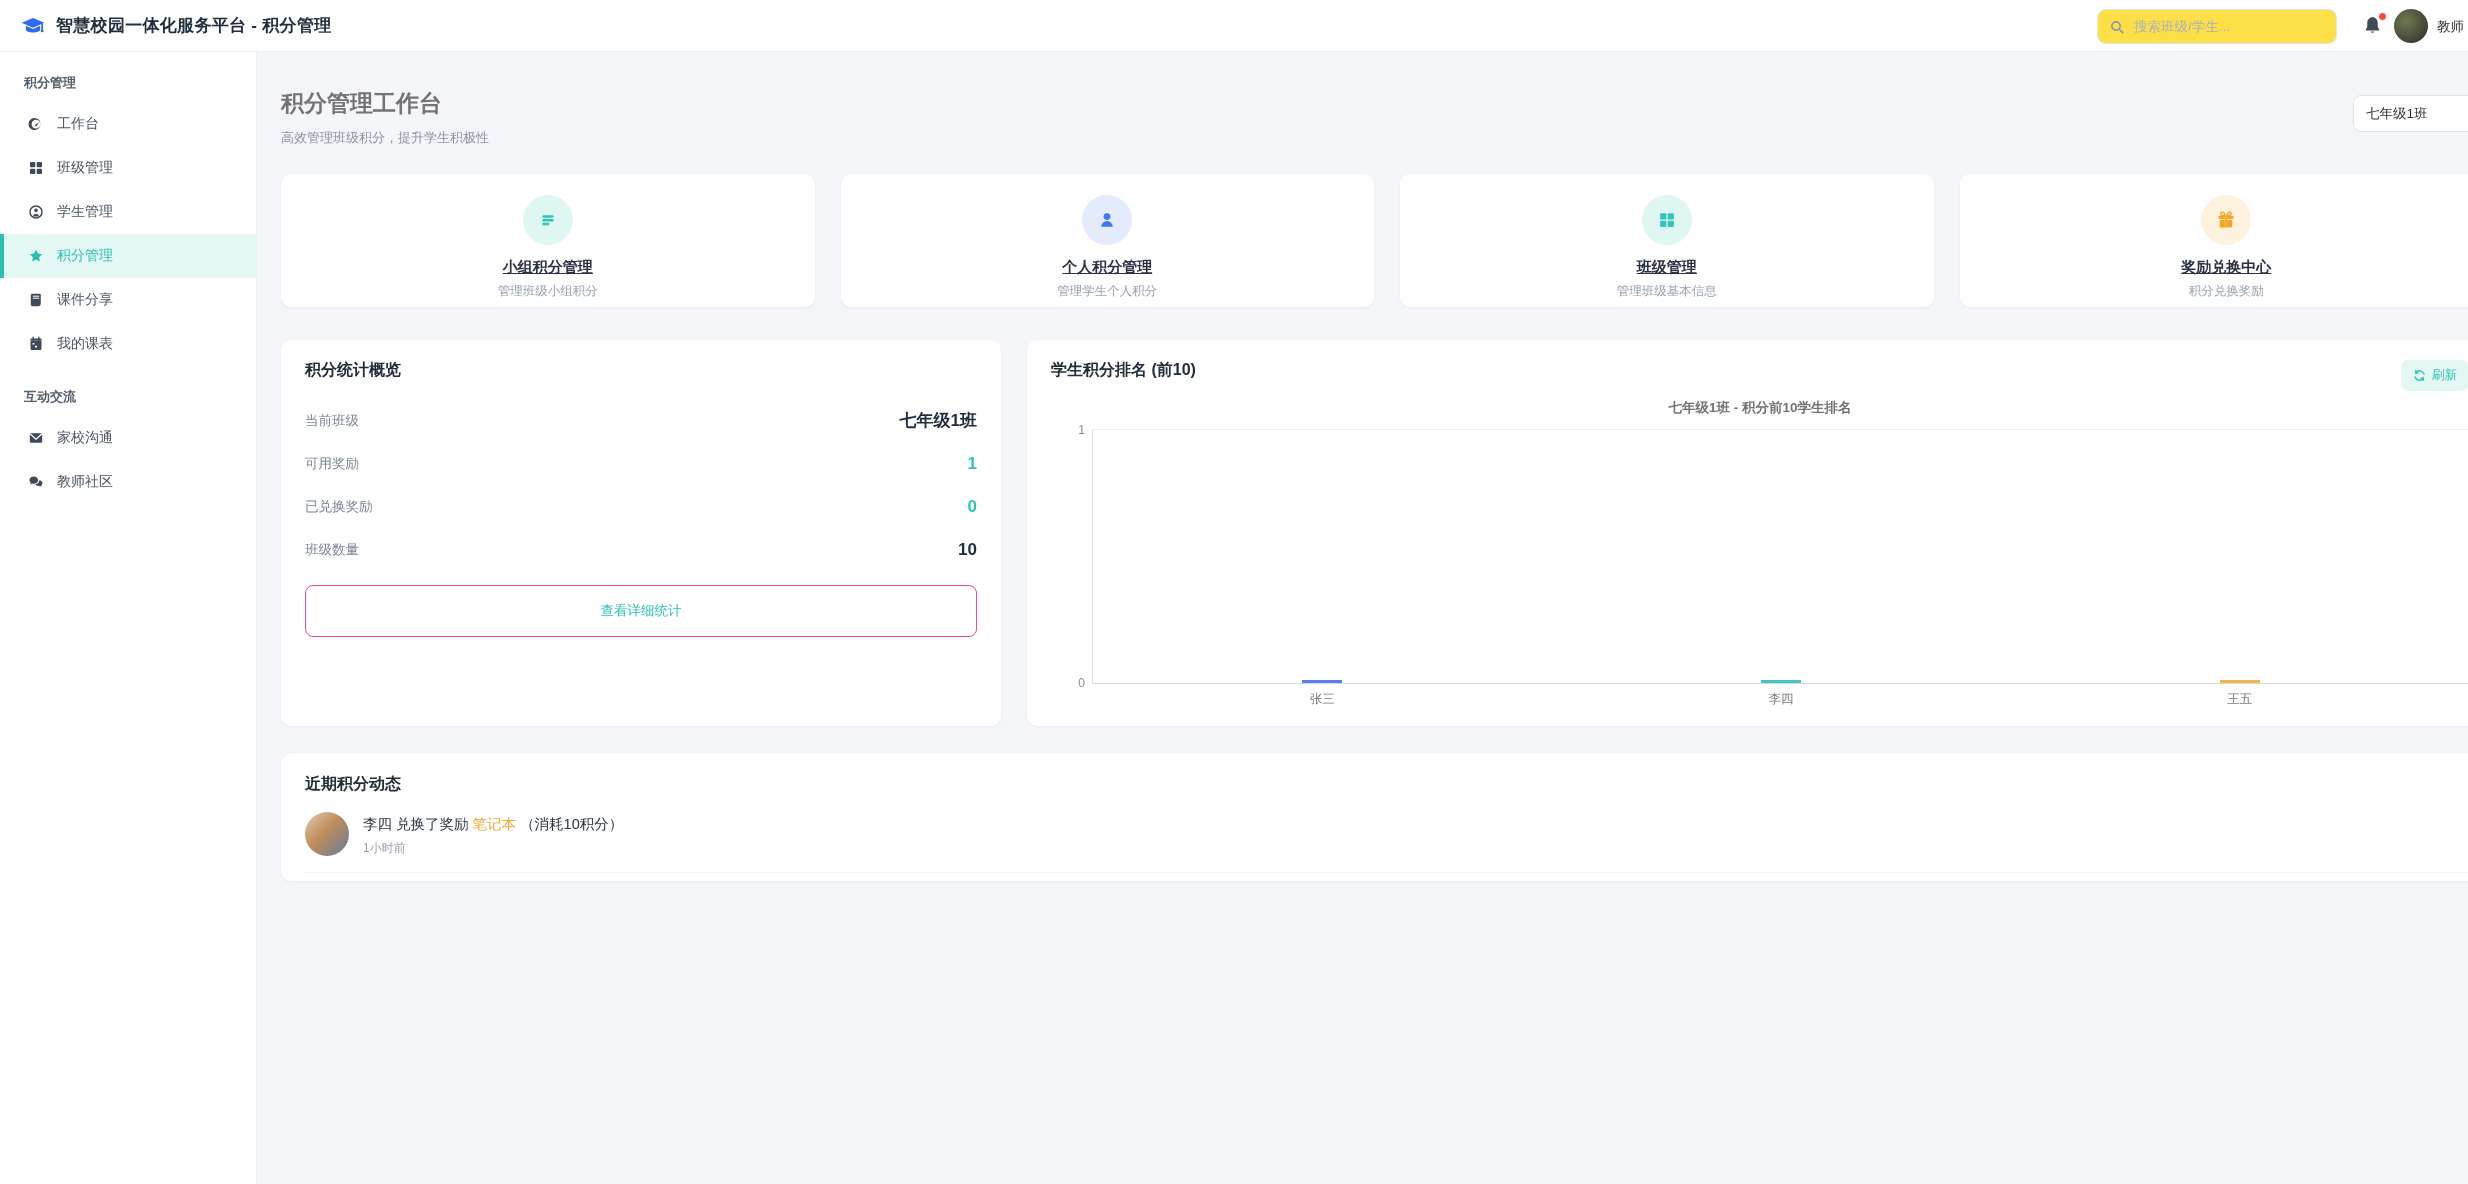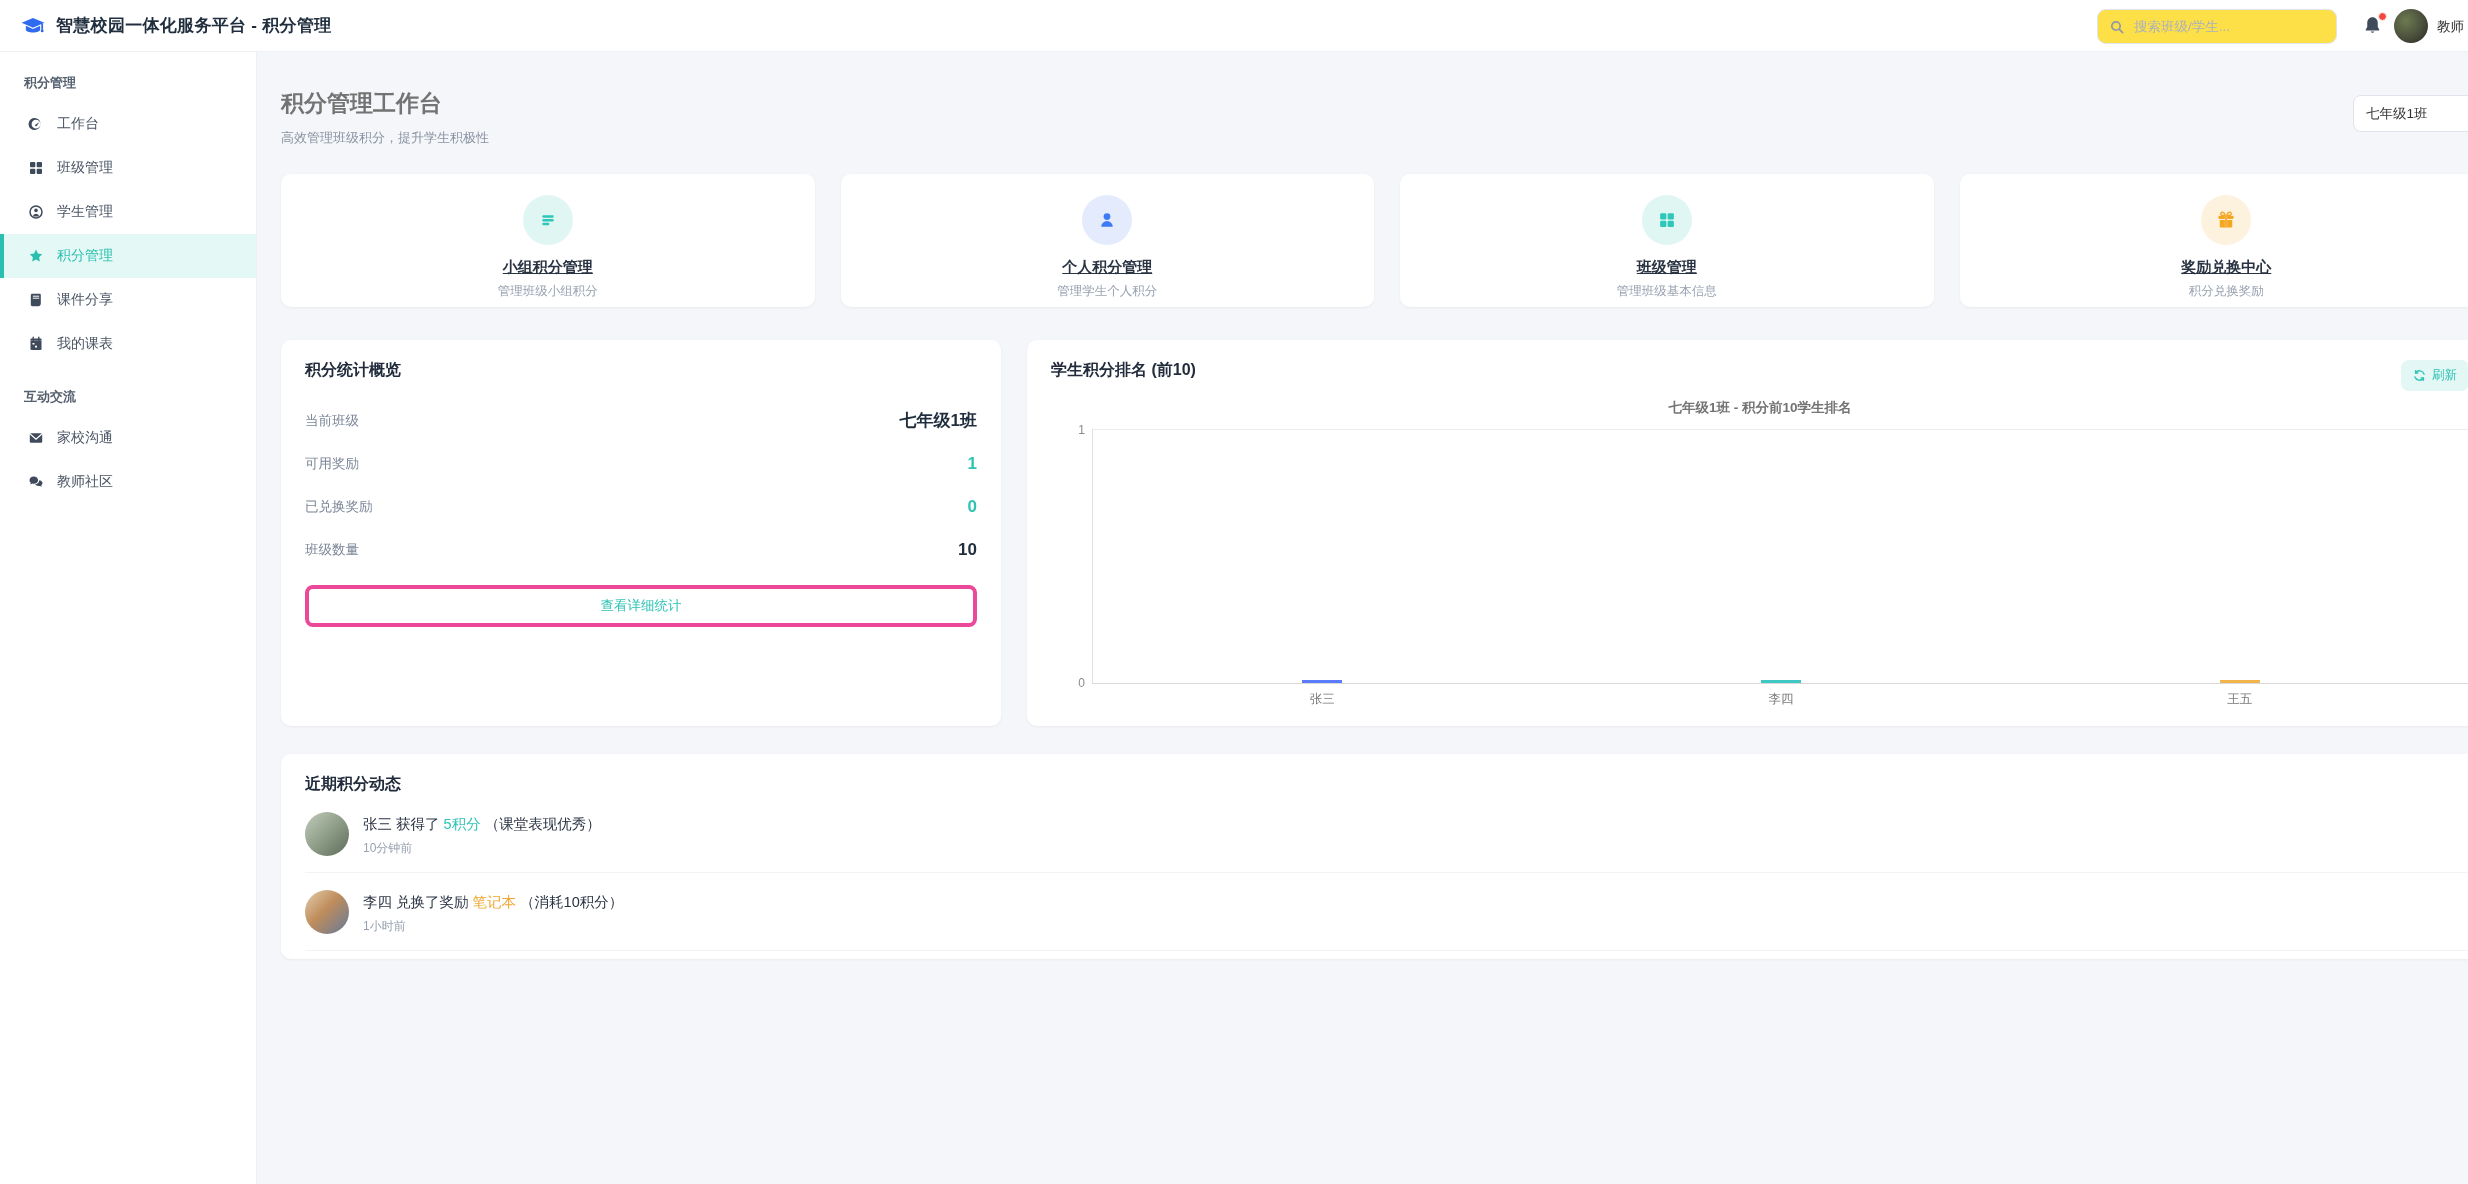--- a/index.html
+++ b/index.html
@@ -86,22 +86,22 @@
   .panels-row { margin-top:33px; width:2212px; display:grid; grid-template-columns:720px 1fr; gap:26px; height:386px; }
   .panel { background:#fff; border-radius:10px; padding:20px 24px; box-shadow:0 1px 3px rgba(16,24,40,.05); }
   .panel-title { font-size:16px; font-weight:bold; color:#222c3c; }
 
   .stat-rows { margin-top:18px; }
   .stat-row { display:flex; justify-content:space-between; align-items:center; height:43px; }
   .stat-label { font-size:13.5px; color:#7b8596; }
   .stat-value { font-size:17px; font-weight:bold; color:#1f2d3d; }
   .stat-value.teal { color:#2fc3b5; }
   .stats-btn {
-    margin-top:14px; width:100%; height:42px; background:#fff;
-    border:4px solid #ec4899; border-radius:8px; color:#2fc3b5;
+    margin-top:14px; width:100%; height:52px; background:#fff;
+    border:1px solid #ec4899; border-radius:8px; color:#2fc3b5;
     font-size:13.5px; font-family:inherit; cursor:pointer;
   }
 
   .panel-head { display:flex; justify-content:space-between; align-items:flex-start; }
   .refresh-btn {
     display:flex; align-items:center; gap:6px; background:#e3f7f4; color:#2fc3b5;
     border:none; border-radius:8px; padding:7px 12px; font-size:12.5px;
     font-family:inherit; cursor:pointer;
   }
 
@@ -377,29 +377,20 @@
             <div class="chart-bar" style="left: 83.3333%; background: rgb(242, 181, 78); height: 3px;"></div>
             <div class="chart-xlabel" style="left: 83.3333%;">王五</div>
           </div>
       </div>
     </div>
   </div>
 
   <div class="panel activity-panel">
     <div class="panel-title">近期积分动态</div>
 
-    <div class="activity-item">
-      <div class="avatar sm act-avatar1"></div>
-      <div>
-        <div class="act-line">
-          <span>张三 获得了 </span><span class="hl-teal">5积分</span><span> （课堂表现优秀）</span>
-        </div>
-        <div class="act-time">10分钟前</div>
-      </div>
-    </div>
 
     <div class="activity-item">
       <div class="avatar sm act-avatar2"></div>
       <div>
         <div class="act-line">
           <span>李四 兑换了奖励 </span><span class="hl-orange">笔记本</span><span> （消耗10积分）</span>
         </div>
         <div class="act-time">1小时前</div>
       </div>
     </div>

